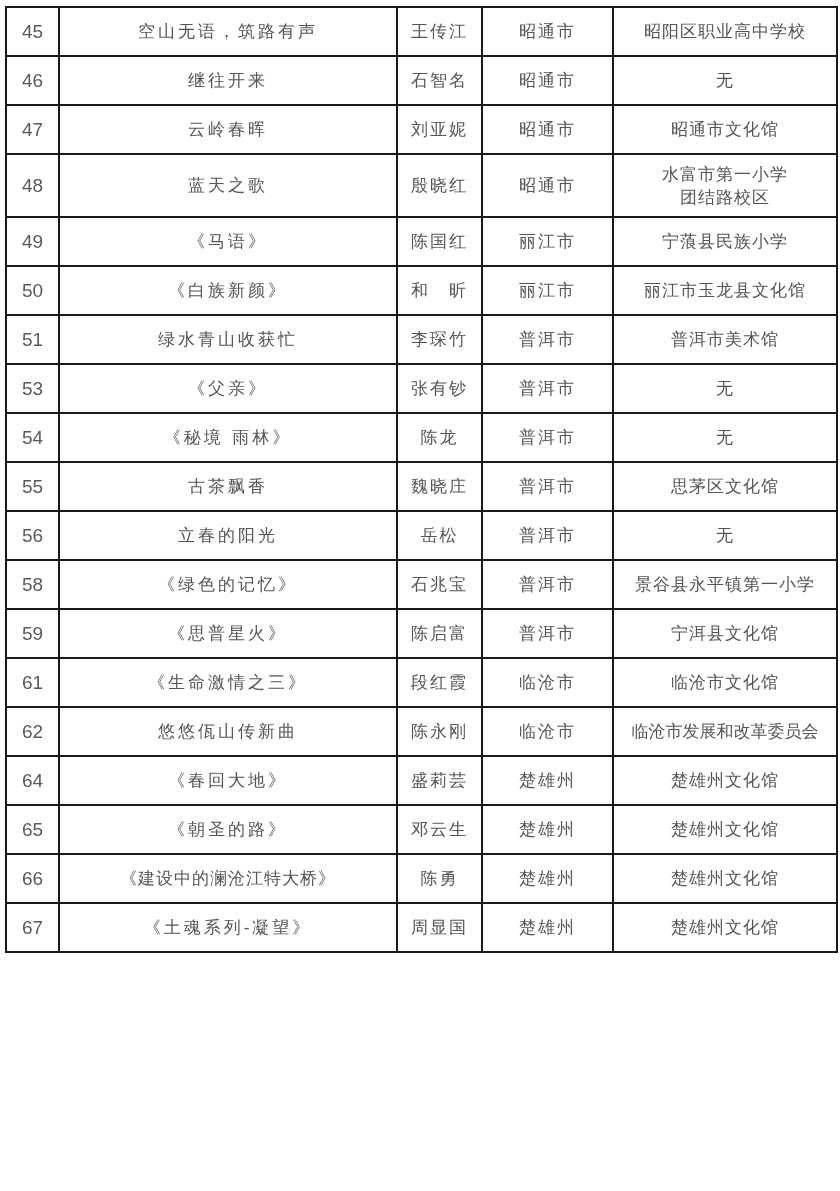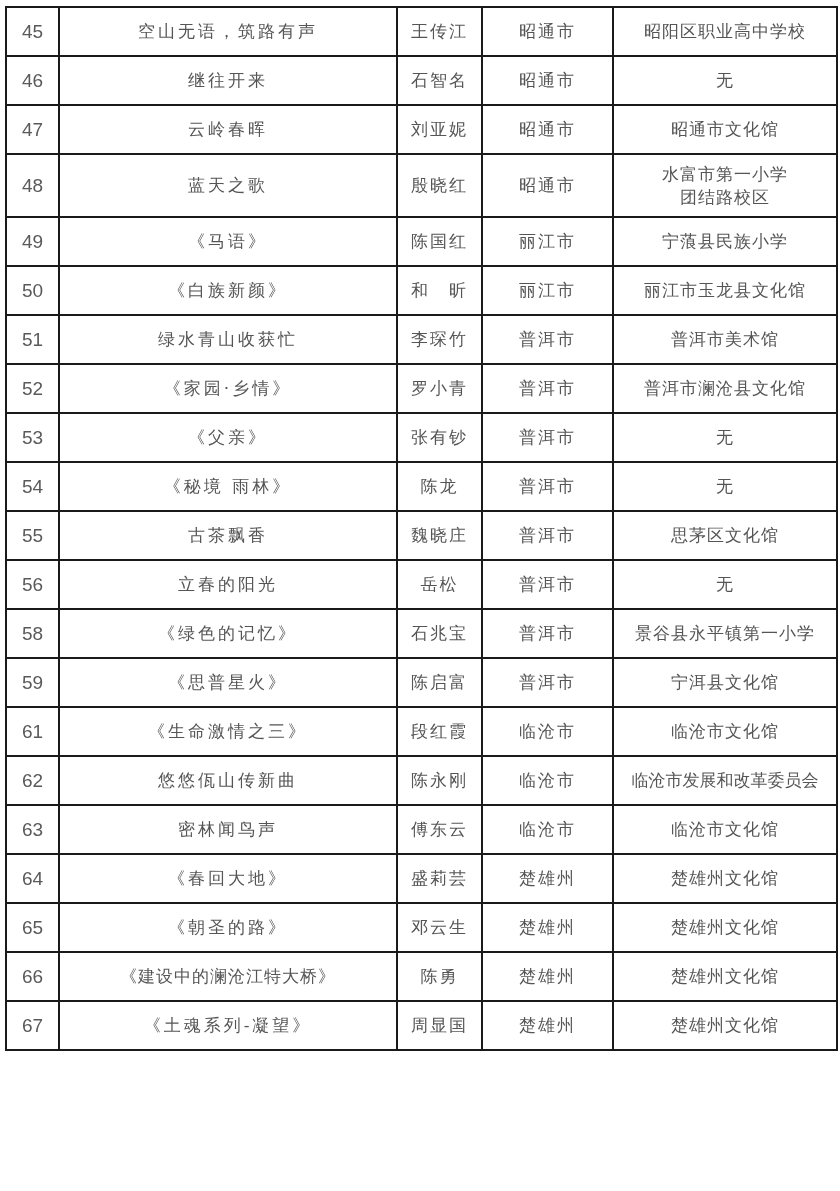--- a/index.html
+++ b/index.html
@@ -89,27 +89,20 @@
       <td class="org">丽江市玉龙县文化馆</td>
     </tr>
     <tr>
       <td class="num">51</td>
       <td class="title">绿水青山收获忙</td>
       <td>李琛竹</td>
       <td>普洱市</td>
       <td class="org">普洱市美术馆</td>
     </tr>
     <tr>
-      <td class="num">52</td>
-      <td class="title">《家园·乡情》</td>
-      <td>罗小青</td>
-      <td>普洱市</td>
-      <td class="org">普洱市澜沧县文化馆</td>
-    </tr>
-    <tr>
       <td class="num">53</td>
       <td class="title">《父亲》</td>
       <td>张有钞</td>
       <td>普洱市</td>
       <td class="org">无</td>
     </tr>
     <tr>
       <td class="num">54</td>
       <td class="title">《秘境 雨林》</td>
       <td>陈龙</td>
@@ -152,27 +145,20 @@
       <td class="org">临沧市文化馆</td>
     </tr>
     <tr>
       <td class="num">62</td>
       <td class="title">悠悠佤山传新曲</td>
       <td>陈永刚</td>
       <td>临沧市</td>
       <td class="org" style="letter-spacing:0">临沧市发展和改革委员会</td>
     </tr>
     <tr>
-      <td class="num">63</td>
-      <td class="title">密林闻鸟声</td>
-      <td>傅东云</td>
-      <td>临沧市</td>
-      <td class="org">临沧市文化馆</td>
-    </tr>
-    <tr>
       <td class="num">64</td>
       <td class="title">《春回大地》</td>
       <td>盛莉芸</td>
       <td>楚雄州</td>
       <td class="org">楚雄州文化馆</td>
     </tr>
     <tr>
       <td class="num">65</td>
       <td class="title">《朝圣的路》</td>
       <td>邓云生</td>

